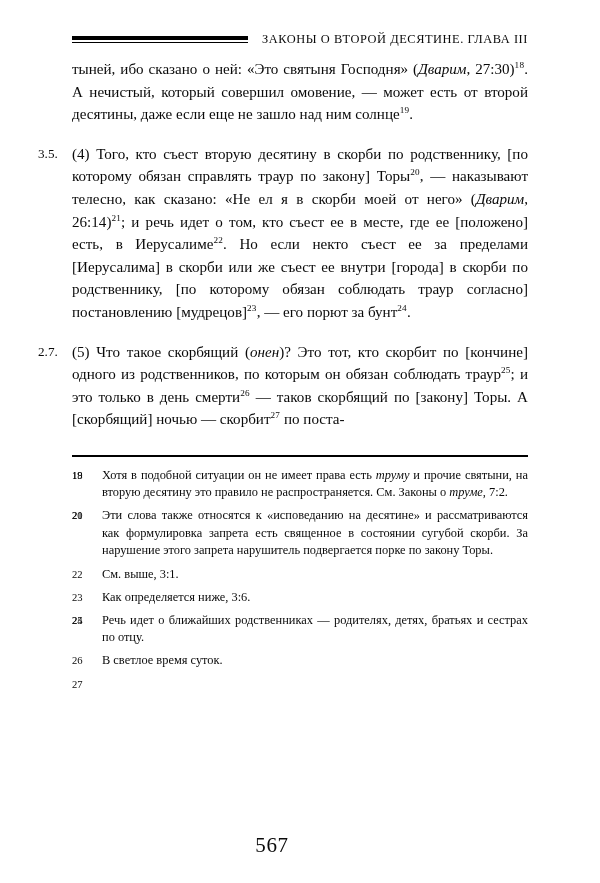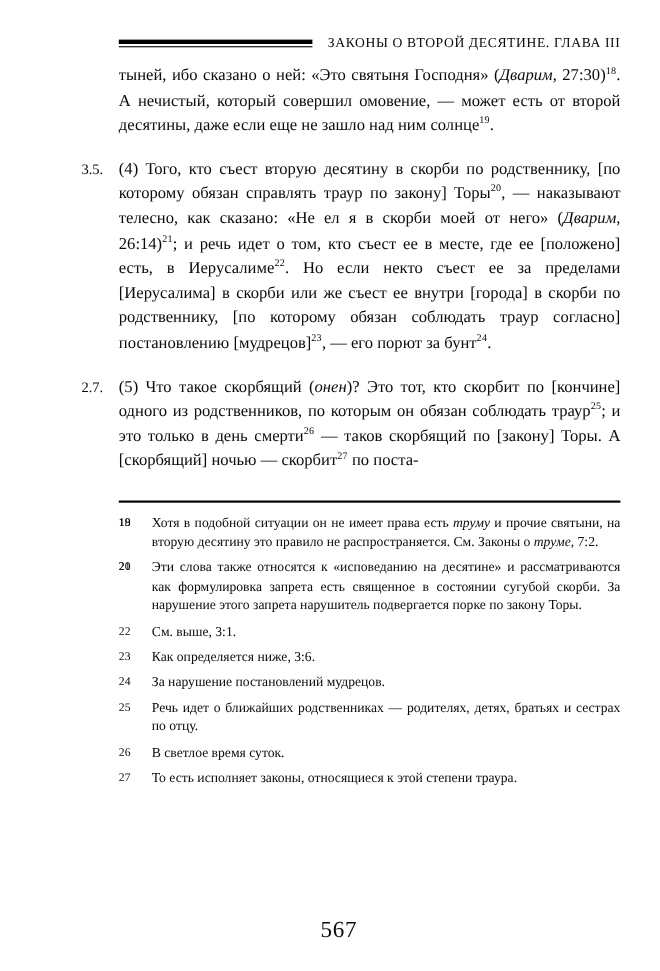--- a/index.html
+++ b/index.html
@@ -14,21 +14,20 @@
     font-family: "Liberation Serif", "DejaVu Serif", serif;
     color: #0a0a0a;
     overflow: hidden;
   }
 
   .page {
     position: absolute;
     inset: 0;
     width: 512px;
     height: 883px;
-    margin-left: 36px;
   }
 
   
   .runhead {
     position: absolute;
     top: 28px;
     left: 72px;
     right: 40px;
     height: 22px;
     display: flex;
@@ -196,24 +195,24 @@
 
   <div class="footnotes">
     <div class="fn-rule"></div>
     <ul class="fn-list" id="footnote-list">
         <li class="fn-item"><span class="fn-num">18</span></li>
         <li class="fn-item"><span class="fn-num">19</span><span><span>Хотя в подобной ситуации он не имеет права есть </span><span class="it">труму</span><span> и прочие святыни, на вторую десятину это правило не распространяется. См. Законы о </span><span class="it">труме</span><span>, 7:2.</span></span></li>
         <li class="fn-item"><span class="fn-num">20</span></li>
         <li class="fn-item"><span class="fn-num">21</span><span><span>Эти слова также относятся к «исповеданию на десятине» и рассматриваются как формулировка запрета есть священное в состоянии сугубой скорби. За нарушение этого запрета нарушитель подвергается порке по закону Торы.</span></span></li>
         <li class="fn-item"><span class="fn-num">22</span><span><span>См. выше, 3:1.</span></span></li>
         <li class="fn-item"><span class="fn-num">23</span><span><span>Как определяется ниже, 3:6.</span></span></li>
-        <li class="fn-item"><span class="fn-num">24</span><span><span>За нарушение постановлений мудрецов.</span></span></li>
+        <li class="fn-item"><span class="fn-num">24</span></li>
         <li class="fn-item"><span class="fn-num">25</span><span><span>Речь идет о ближайших родственниках — родителях, детях, братьях и сестрах по отцу.</span></span></li>
         <li class="fn-item"><span class="fn-num">26</span><span><span>В светлое время суток.</span></span></li>
-        <li class="fn-item"><span class="fn-num">27</span><span><span>То есть исполняет законы, относящиеся к этой степени траура.</span></span></li>
+        <li class="fn-item"><span class="fn-num">27</span></li>
       </ul>
   </div>
 
   <div class="folio">
     <div class="folio-rule"></div>
     <div class="folio-num">567</div>
   </div>
 
 </div>
 

